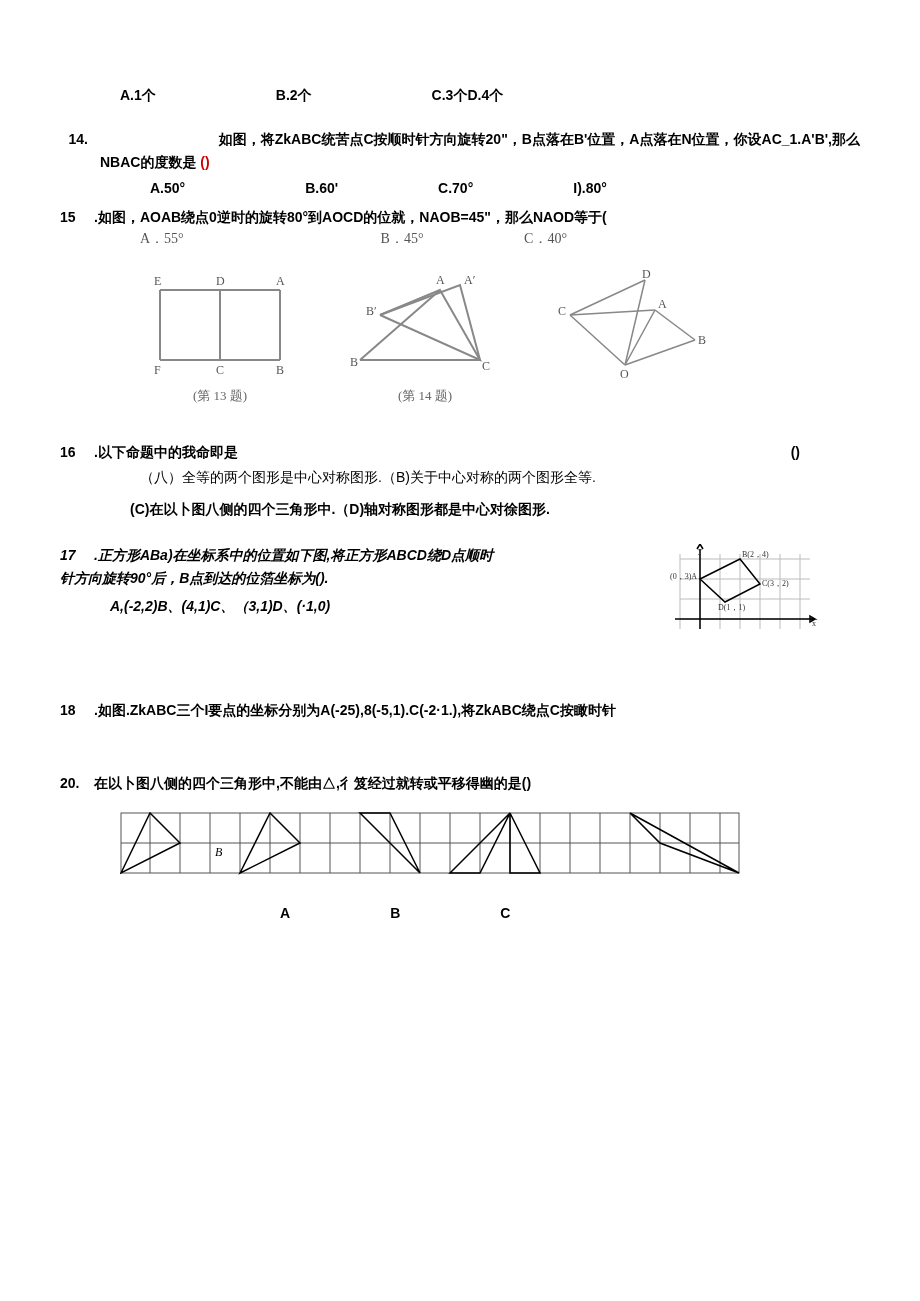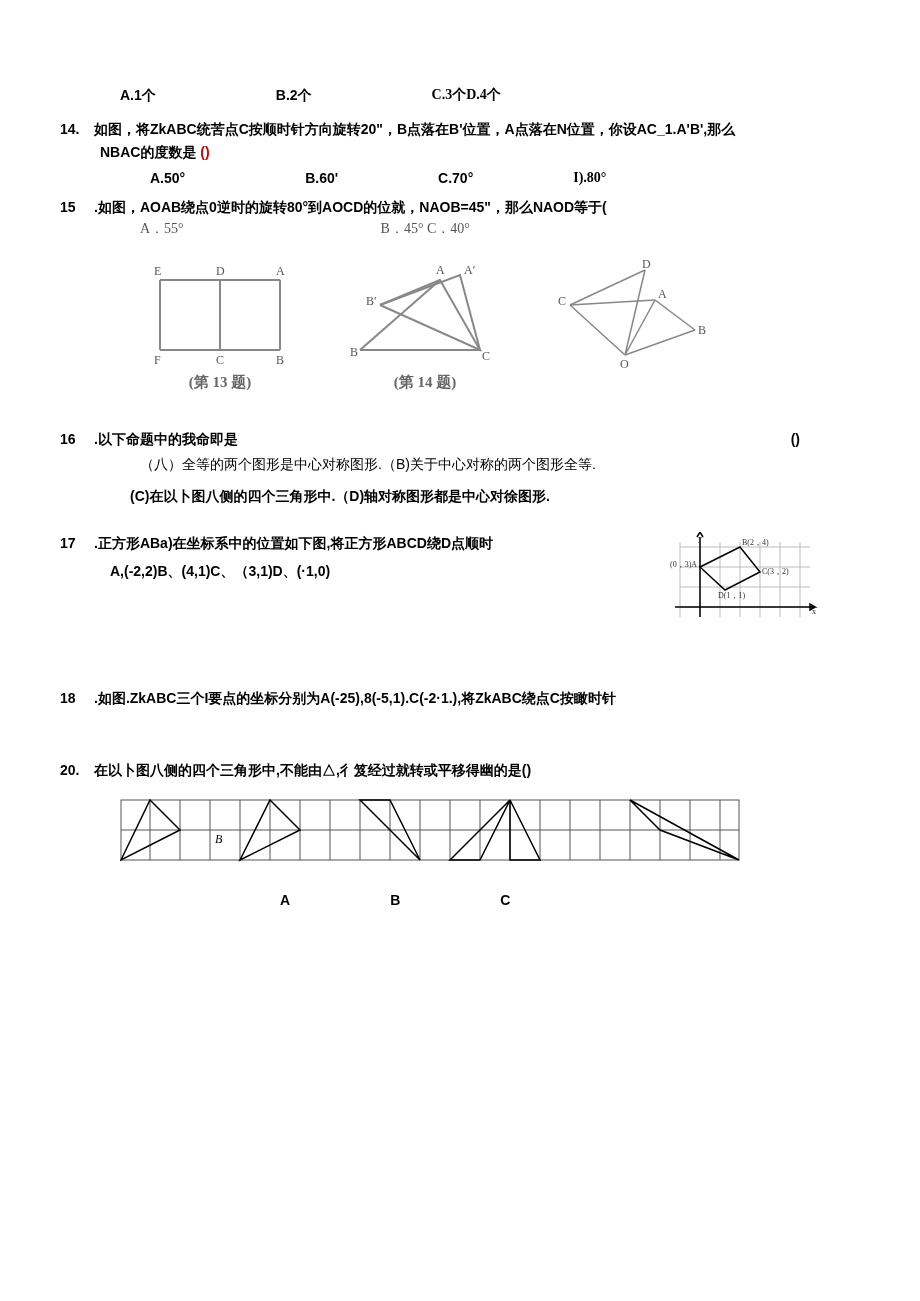--- a/index.html
+++ b/index.html
@@ -9,47 +9,47 @@
     background: #fff;
     width: 920px;
     margin: 0;
     padding: 80px 60px 40px 60px;
     box-sizing: border-box;
     line-height: 1.6;
   }
   .bold { font-weight: bold; }
   .options { display: flex; margin-left: 60px; margin-top: 4px; }
   .opt { margin-right: 120px; white-space: nowrap; }
-  .opt:last-child { margin-right: 0; font-family: Liberation Serif, serif; }
+  .opt:last-child { margin-right: 0; }
   .q-line { display: flex; align-items: flex-start; }
   .q-num { font-weight: bold; margin-right: 6px; min-width: 28px; }
   .q-text { flex: 1; }
   .indent { margin-left: 40px; }
   .right-paren { float: right; margin-right: 60px; }
   .figs { display: flex; gap: 40px; margin: 20px 0 10px 80px; align-items: flex-end; }
   .fig-col { text-align: center; color: #777; font-family: "SimSun", serif; }
-  .fig-label { margin-top: 0; font-size: 15px; color: #666; font-weight: bold; }
+  .fig-label { margin-top: 6px; font-size: 13px; color: #666; }
   .q17-wrap { display: flex; align-items: flex-start; }
-  .q17-left { flex: 1; }
+  .q17-left { flex: 1; font-style: italic; }
   .q17-right { margin-right: 40px; }
   .caption-row { display:flex; margin-left: 160px; gap: 100px; font-weight: bold; }
   svg { display: block; }
   .red { color: #c00; }
   .spacer { height: 24px; }
 </style>
 </head>
 <body>
 
 <div class="options">
   <span class="opt bold">A.1个</span>
   <span class="opt bold">B.2个</span>
   <span class="opt bold">C.3个D.4个</span>
 </div>
 
-<div class="q-line" style="margin-top:12px;">
+<div class="q-line" style="margin-top:22px;text-align:right;">
   <span class="q-num">14.</span>
   <span class="q-text bold">如图，将ZkABC统苦点C按顺时针方向旋转20"，B点落在B'位置，A点落在N位置，你设AC_1.A'B',那么</span>
 </div>
 <div class="indent bold">
   <span>NBAC的度数是</span>
   <span class="red">()</span>
 </div>
 <div class="options bold" style="margin-left:90px;">
   <span class="opt" style="">A.50°</span>
   <span class="opt" style="margin-right:100px;">B.60'</span>
@@ -57,21 +57,21 @@
   <span class="opt">I).80°</span>
 </div>
 
 <div class="q-line bold" style="margin-top:6px;">
   <span class="q-num">15</span>
   <span class="q-text">.如图，AOAB绕点0逆时的旋转80°到AOCD的位就，NAOB=45"，那么NAOD等于(</span>
 </div>
 <div style="margin-left:80px; color:#555; font-family:'SimSun',serif;">
   <span style="display:inline-block;width:140px;">A．55°</span>
   <span style="display:inline-block;width:140px;text-align:right;">B．45°</span>
-  <span style="display:inline-block;width:140px;">C．40°</span>
+  <span style="display:inline-block;width:140px;text-align:right;">C．40°</span>
 </div>
 
 <div class="figs">
 
   <div class="fig-col">
     <svg width="160" height="110">
       <g stroke="#888" stroke-width="2" fill="none">
         <line x1="20" y1="20" x2="140" y2="20"></line>
         <line x1="20" y1="90" x2="140" y2="90"></line>
         <line x1="20" y1="20" x2="20" y2="90"></line>
@@ -142,20 +142,21 @@
 <div class="bold" style="margin-left:70px; margin-top:10px;">(C)在以卜图八侧的四个三角形中.（D)轴对称图形都是中心对徐图形.</div>
 
 <div class="spacer"></div>
 
 <div class="q17-wrap">
   <div class="q17-left">
     <div class="q-line bold">
       <span class="q-num">17</span>
       <span class="q-text">.正方形ABa)在坐标系中的位置如下图,将正方形ABCD绕D点顺时</span>
     </div>
+    <div class="bold">针方向旋转90°后，B点到达的位箔坐标为().</div>
     <div class="bold" style="margin-left:50px; margin-top:6px;">A,(-2,2)B、(4,1)C、（3,1)D、(·1,0)</div>
   </div>
   <div class="q17-right">
     <svg width="150" height="95">
       <g stroke="#bbb" stroke-width="1">
         <line x1="10" y1="10" x2="10" y2="85"></line>
           <line x1="30" y1="10" x2="30" y2="85"></line>
         <line x1="50" y1="10" x2="50" y2="85"></line>
           <line x1="70" y1="10" x2="70" y2="85"></line>
         <line x1="90" y1="10" x2="90" y2="85"></line>

